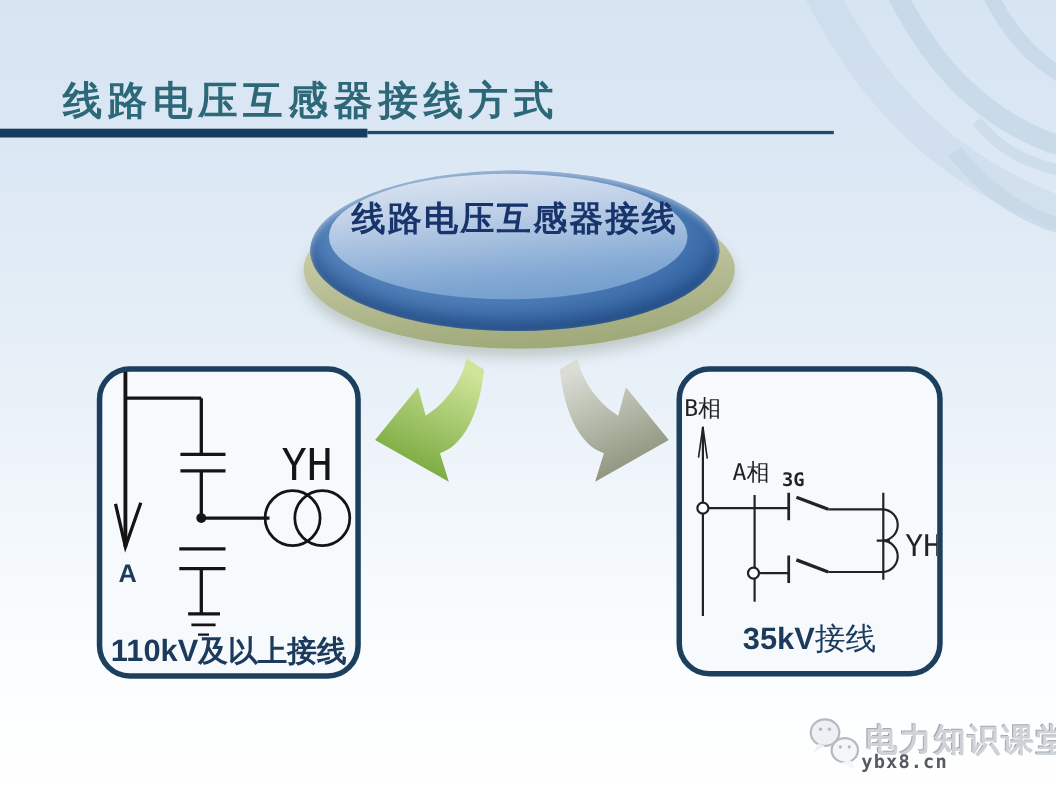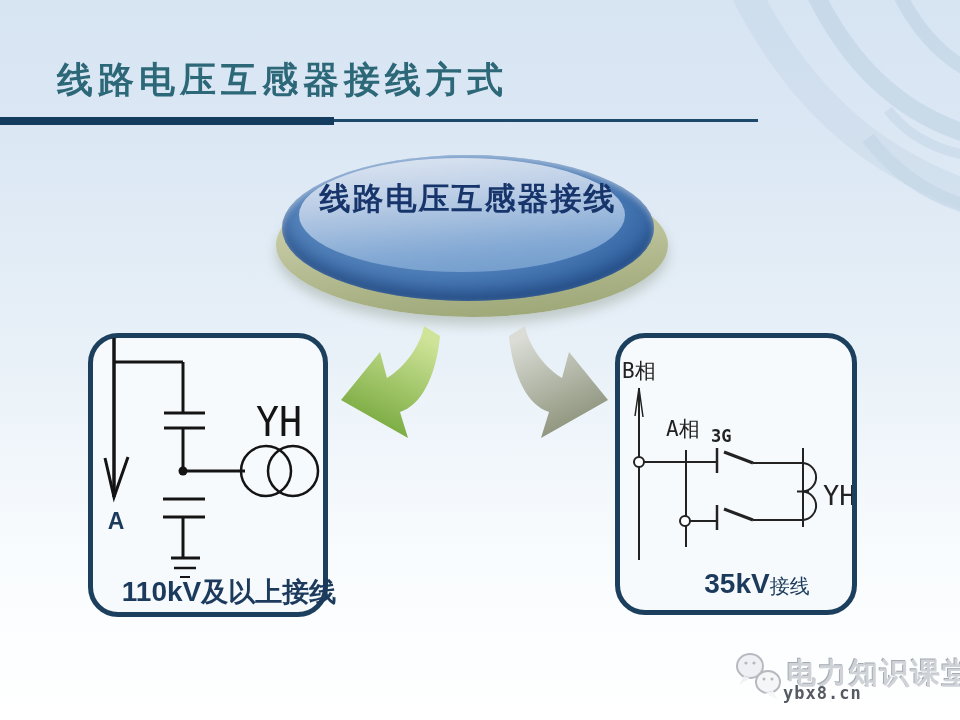--- a/index.html
+++ b/index.html
@@ -3,21 +3,21 @@
 <meta charset="utf-8">
 <style>
   html,body{margin:0;padding:0;}
   .slide{
     position:relative;width:960px;height:720px;overflow:hidden;
     background:linear-gradient(180deg,#d7e4f2 0%,#dce8f4 22%,#e9f1f8 50%,#f9fcfe 78%,#ffffff 100%);
     font-family:"Liberation Sans","DejaVu Sans",sans-serif;
   }
   .bg-decor{position:absolute;left:0;top:0;}
   .title{
-    position:absolute;left:57px;top:56px;margin:0;
+    position:absolute;left:57px;top:68px;margin:0;
     font-family:Liberation Serif, serif;
     font-size:36px;font-weight:bold;letter-spacing:5px;color:#2d6878;text-align:center;
   }
   .rule-thick{position:absolute;left:0;top:117px;width:334px;height:8px;background:#143c5e;}
   .rule-thin{position:absolute;left:334px;top:119px;width:424px;height:3px;background:#1d4a6b;}
   .bubble{position:absolute;left:276px;top:150px;width:394px;height:168px;}
   .bubble-base{
     position:absolute;left:0;top:23px;width:392px;height:144px;border-radius:50%;
     background:linear-gradient(175deg,#d8dbbd 0%,#c2c7a0 40%,#98a372 100%);
     box-shadow:0 8px 12px rgba(110,120,95,.30);
@@ -39,26 +39,26 @@
   .arrow{position:absolute;width:110px;height:138px;top:322px;}
   .arrow-left{left:336px;}
   .arrow-right{left:503px;}
   .panel{
     position:absolute;box-sizing:border-box;border:5px solid #1c3f5e;border-radius:30px;
     background:#f7fafd;
   }
   .panel-left{left:88px;top:333px;width:240px;height:284px;}
   .panel-right{left:615px;top:333px;width:242px;height:282px;}
   .circuit{position:absolute;left:0;top:0;width:100%;height:100%;}
-  .caption{position:absolute;left:0;width:100%;text-align:center;color:#1b3a5c;white-space:nowrap;margin-left:21px;}
+  .caption{position:absolute;left:0;width:100%;text-align:center;color:#1b3a5c;white-space:nowrap;}
   .panel-left .caption{bottom:2px;}
   .panel-right .caption{bottom:10px;}
   .cap-num{font-family:"Liberation Sans","DejaVu Sans",sans-serif;font-weight:bold;font-size:28px;}
   .cap-rest-serif{font-family:"Liberation Serif","DejaVu Serif",serif;font-weight:bold;font-size:27px;}
-  .cap-rest-sans{font-family:Liberation Sans, sans-serif;font-weight:normal;font-size:20px;}
+  .cap-rest-sans{font-family:Liberation Sans, sans-serif;font-weight:normal;font-size:28px;}
   .cad{font-family:"DejaVu Sans Mono",monospace;}
   .watermark{position:absolute;left:735px;top:646px;width:220px;height:66px;}
   .wm-logo{position:absolute;left:0;top:2px;}
   .wm-brand{
     position:absolute;left:52px;top:8px;white-space:nowrap;
     font-family:"Liberation Serif","DejaVu Serif",serif;
     font-size:29px;font-weight:bold;letter-spacing:2px;color:#cfd3d8;
     text-shadow:1px 1px 0 #ffffff,-1px -1px 0 #a4aab2;
   }
   .wm-site{

